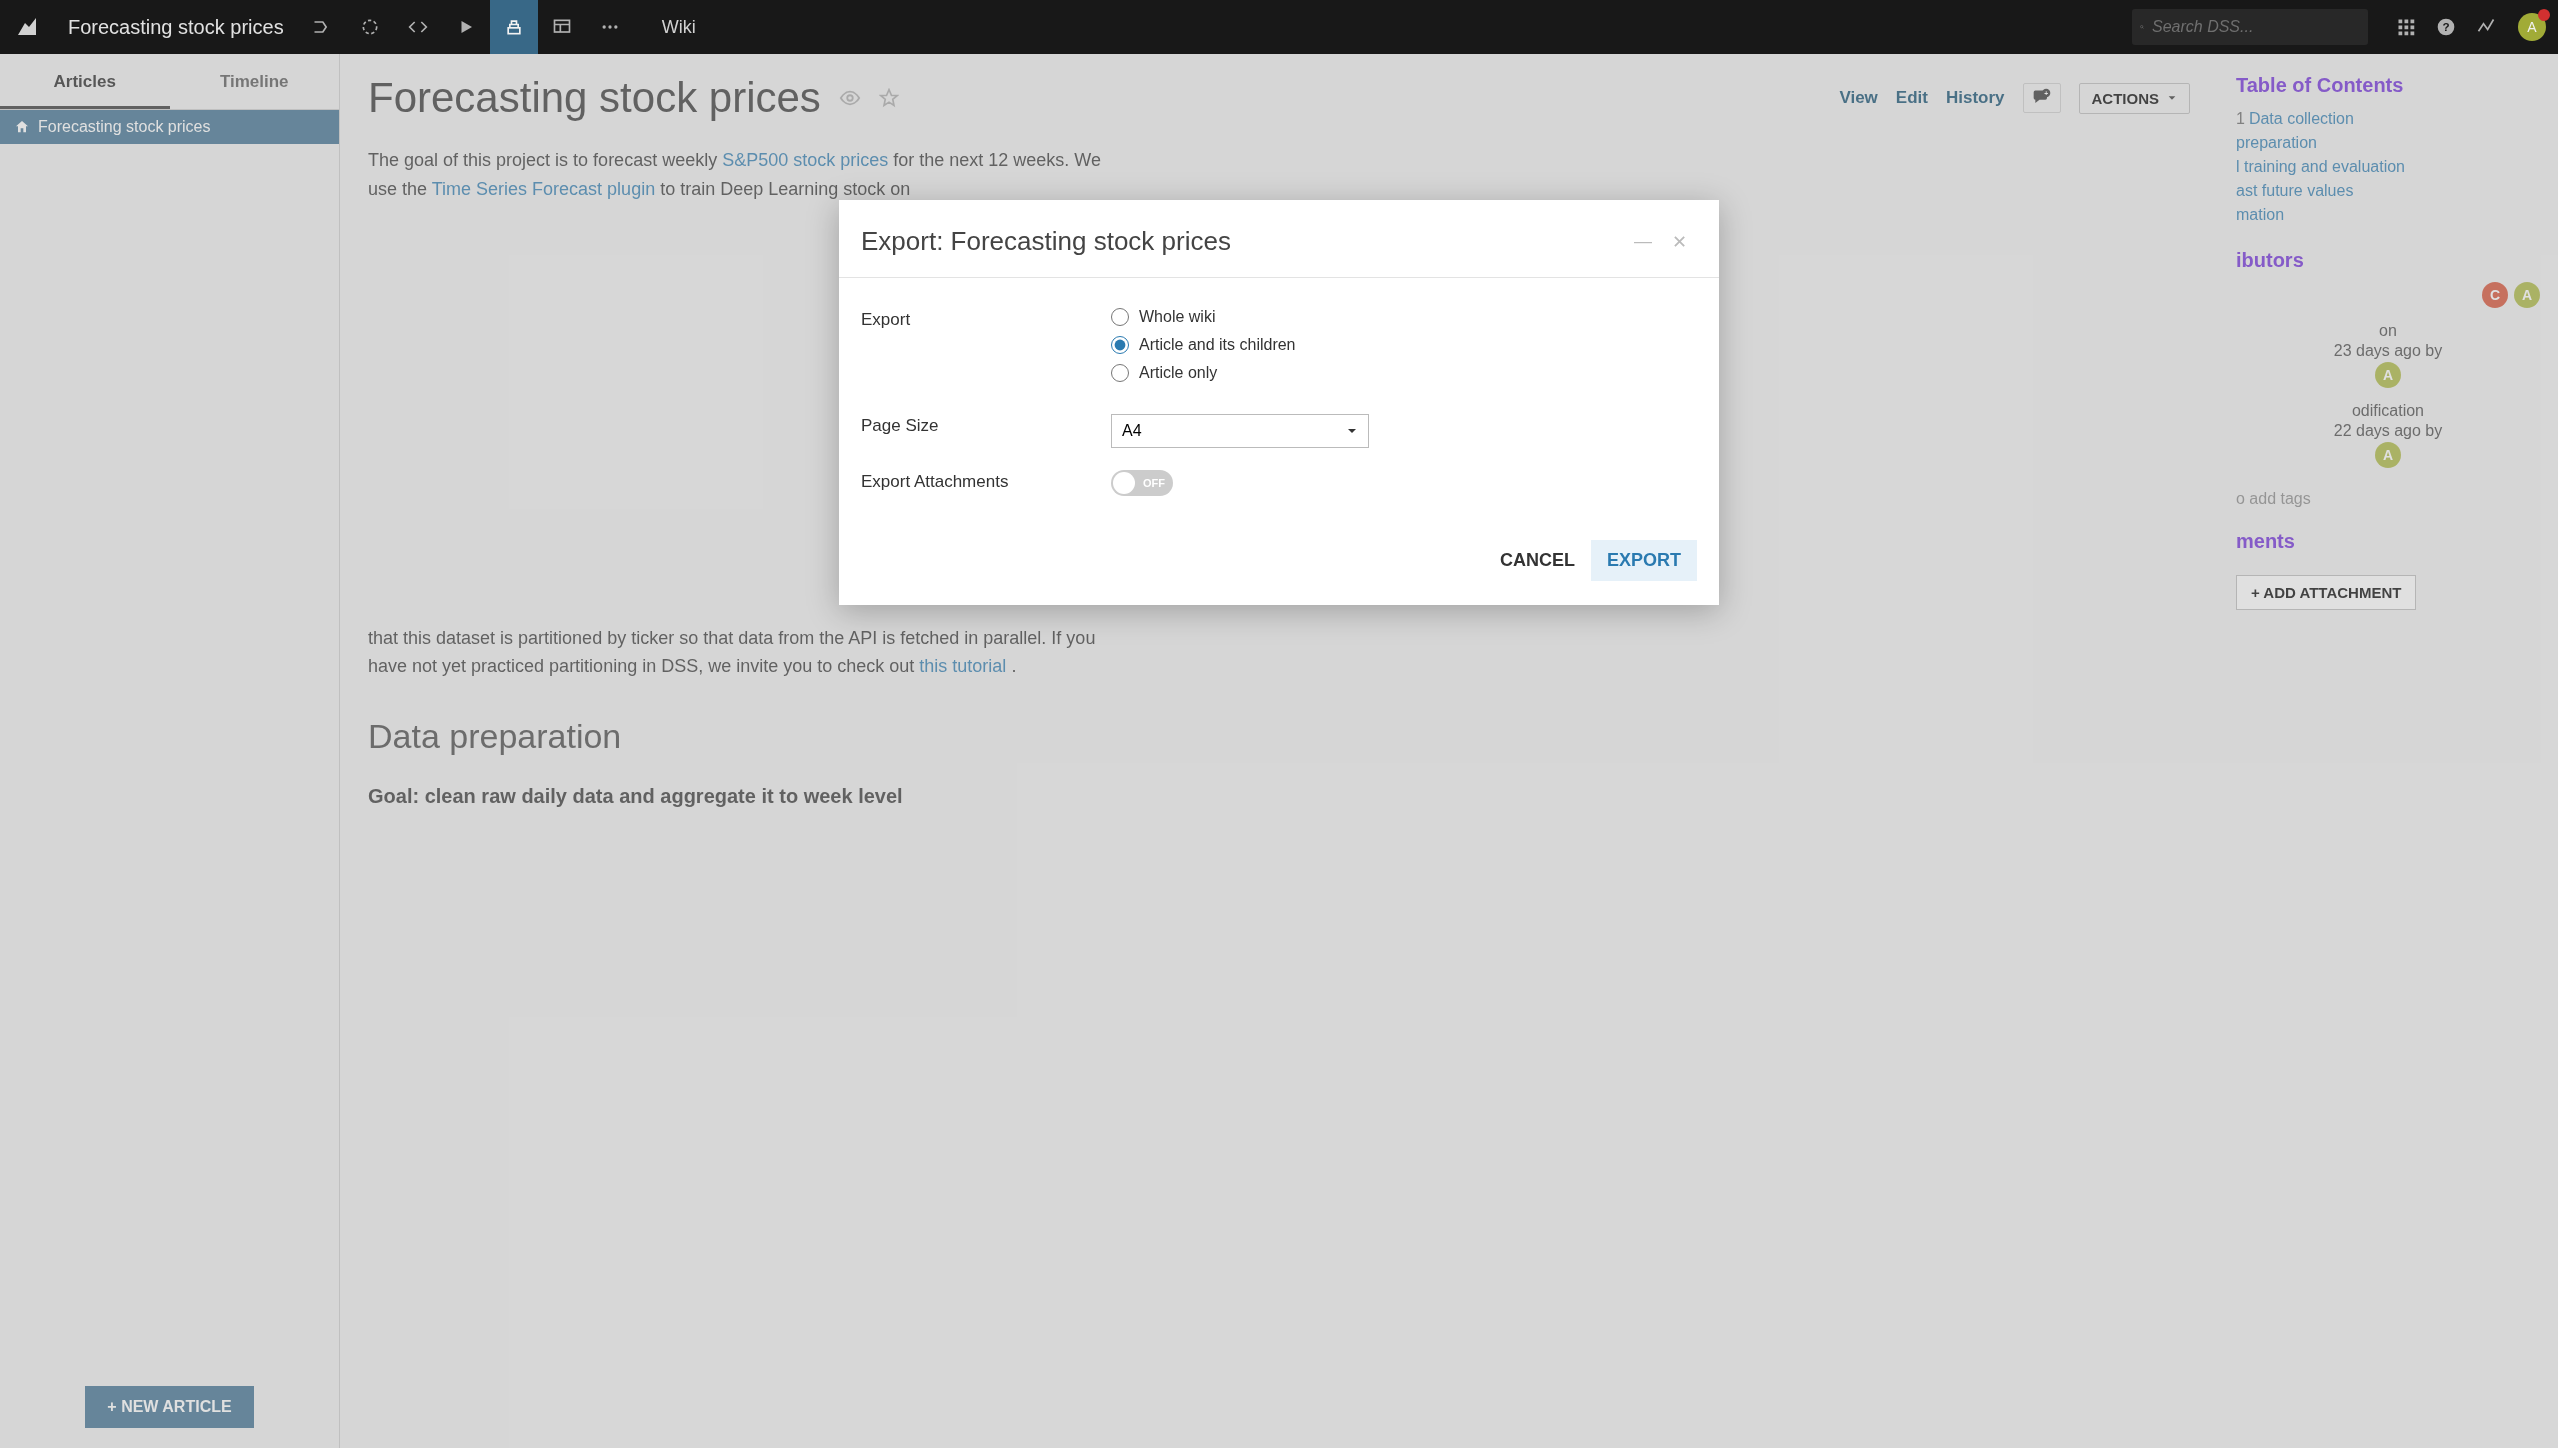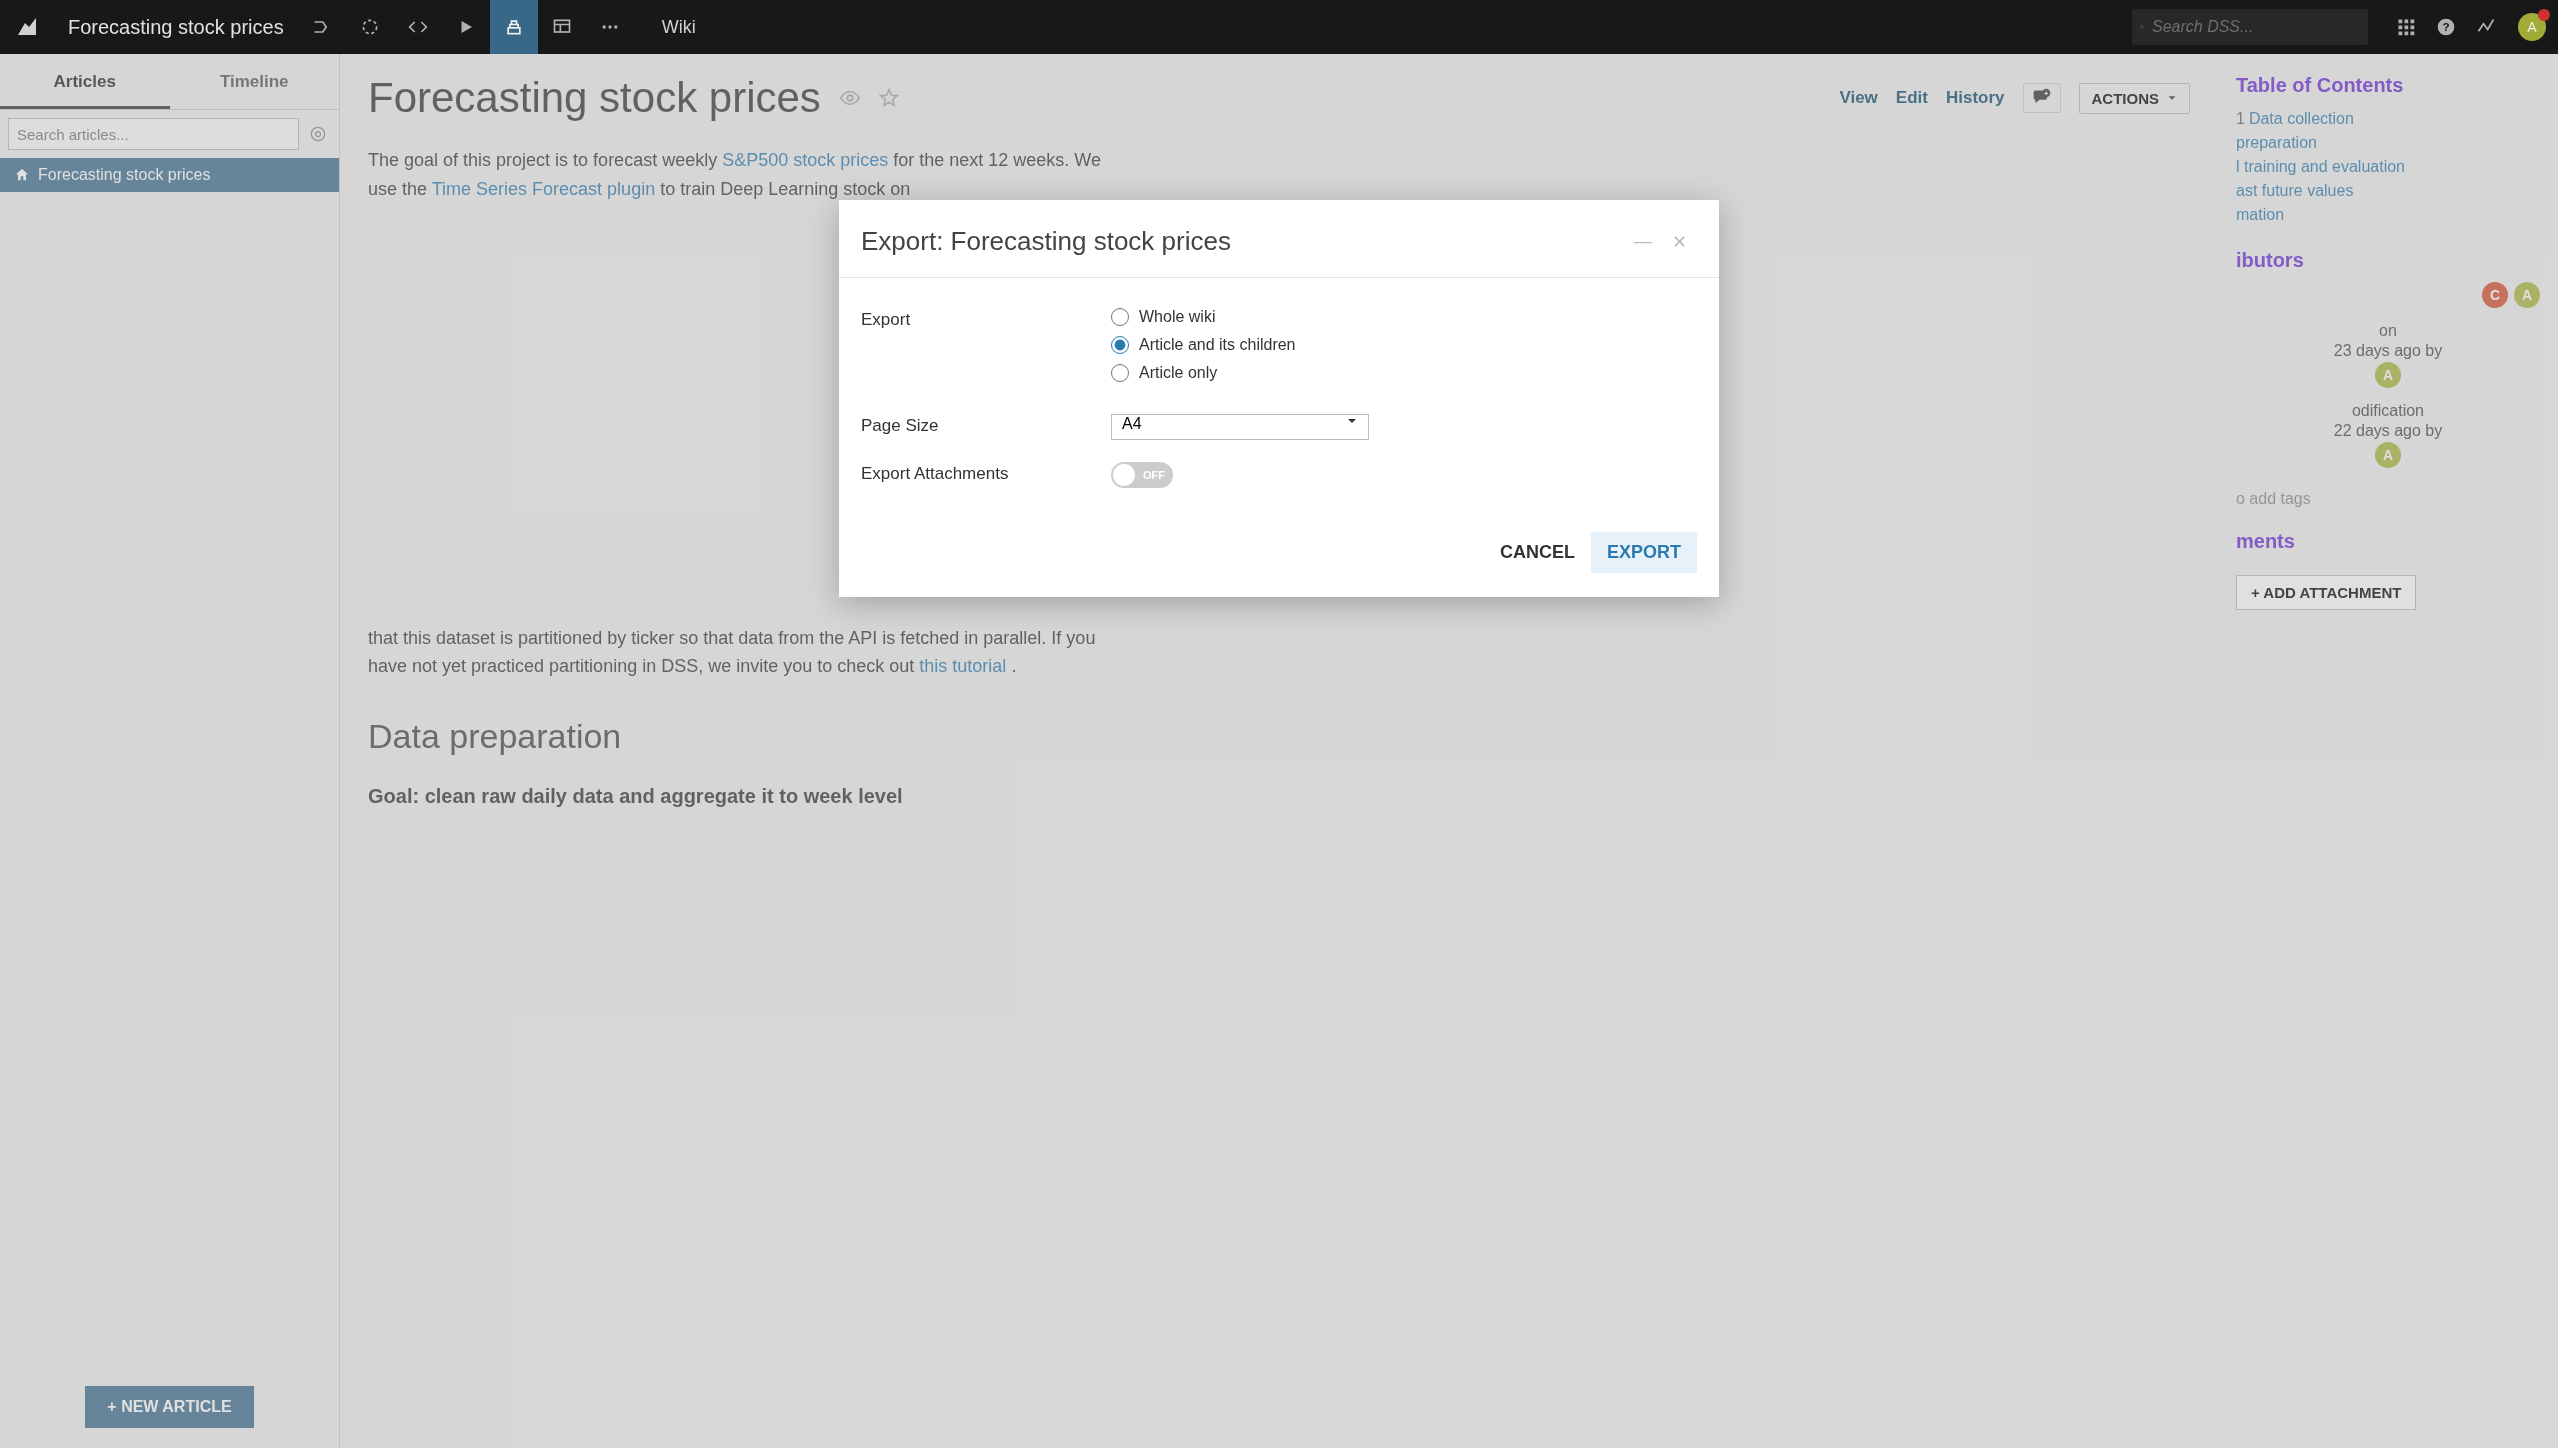--- a/index.html
+++ b/index.html
@@ -67,21 +67,21 @@
 .modal { width: 880px; background: #fff; box-shadow: 0 6px 30px rgba(0,0,0,0.25); }
 .modal-header { display: flex; align-items: center; padding: 26px 22px 20px; border-bottom: 1px solid #e3e3e3; }
 .modal-header h2 { font-size: 26px; font-weight: 400; color: #444; flex: 1; }
 .modal-header .winbtn { color: #bbb; font-size: 18px; padding: 0 10px; cursor: pointer; }
 .modal-body { padding: 30px 22px 18px; }
 .form-row { display: flex; margin-bottom: 22px; }
 .form-row .label { width: 250px; font-size: 17px; color: #333; padding-top: 2px; }
 .form-row .field { flex: 1; }
 .radio-opt { display: flex; align-items: center; gap: 10px; font-size: 16px; color: #333; margin-bottom: 10px; cursor: pointer; }
 .radio-opt input { width: 18px; height: 18px; accent-color: #2a7ab0; }
-.select { width: 258px; height: 26px; border: 1px solid #bbb; display: flex; justify-content: space-between; padding: 0 10px; font-size: 16px; cursor: pointer; background: #fff; }
+.select { width: 258px; height: 34px; border: 1px solid #bbb; display: flex; align-items: center; justify-content: space-between; padding: 0 10px; font-size: 16px; cursor: pointer; background: #fff; }
 .toggle { width: 62px; height: 26px; border-radius: 13px; background: #ccc; position: relative; display: flex; align-items: center; cursor: pointer; }
 .toggle .knob { width: 22px; height: 22px; border-radius: 50%; background: #fff; position: absolute; left: 2px; }
 .toggle .lbl { position: absolute; right: 8px; font-size: 11px; color: #fff; font-weight: 600; }
 .modal-footer { display: flex; justify-content: flex-end; gap: 16px; padding: 4px 22px 24px; align-items: center; }
 .modal-footer .cancel { font-size: 18px; font-weight: 600; color: #333; cursor: pointer; }
 .modal-footer .export { font-size: 18px; font-weight: 600; color: #2a7ab0; background: #e6f1f9; padding: 10px 16px; cursor: pointer; }
 
 
 .dimmed::after { content: ""; position: absolute; inset: 0; background: rgba(200,200,200,0.35); pointer-events: none; }
 .main-wrap { position: relative; height: 100%; }
@@ -177,29 +177,20 @@
     <span class="dot"></span>
   </div>
 </div>
 
 <div class="main dimmed">
 
   <div class="sidebar">
     <div class="tabs">
       <div class="tab active">Articles</div>
       <div class="tab">Timeline</div>
-    </div>
-    <div class="search-row">
-      <input placeholder="Search articles..." style="">
-      <div class="target">
-        <svg width="20" height="20" viewBox="0 0 24 24" fill="none" stroke="#888" stroke-width="1.5">
-              <circle cx="12" cy="12" r="8"></circle>
-              <circle cx="12" cy="12" r="3"></circle>
-            </svg>
-      </div>
     </div>
     <div class="tree-item">
       <svg width="16" height="16" viewBox="0 0 24 24" fill="#fff">
             <path d="M12 3l9 8h-3v9h-4v-6h-4v6H6v-9H3z"></path>
           </svg>
       <span>Forecasting stock prices</span>
     </div>
     <div class="newbtn-wrap">
       <button class="newbtn">+ NEW ARTICLE</button>
     </div>

